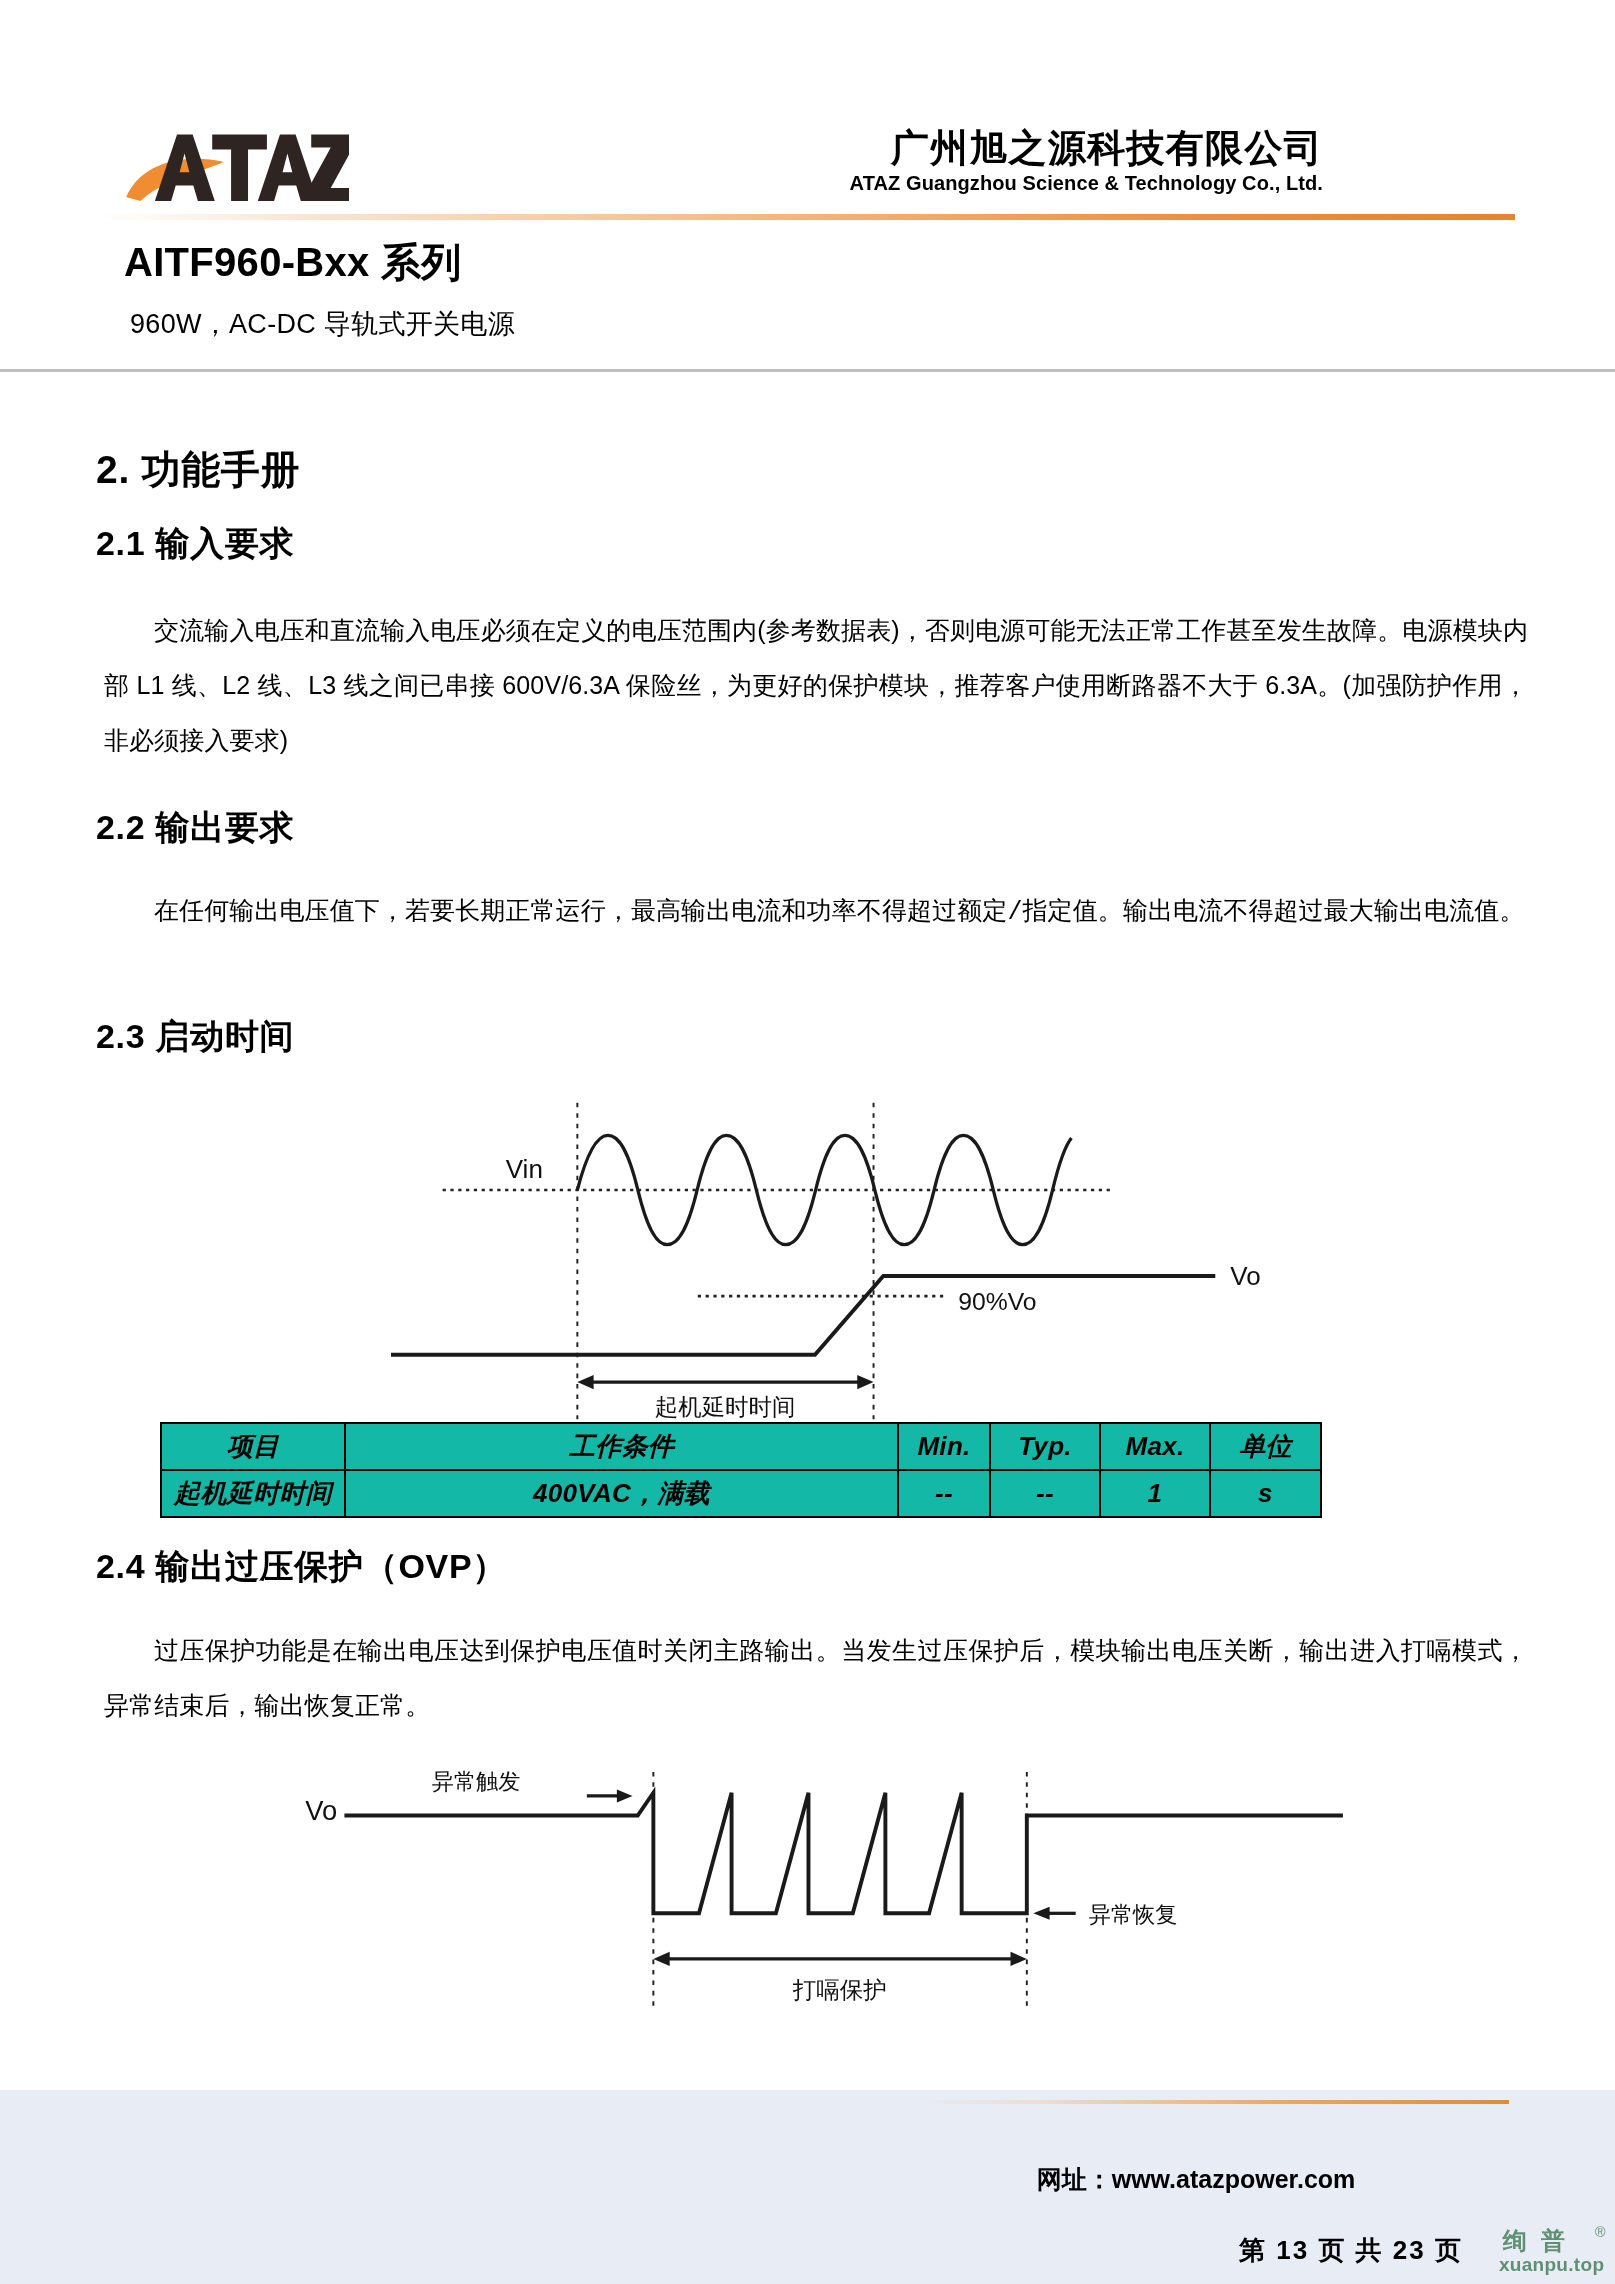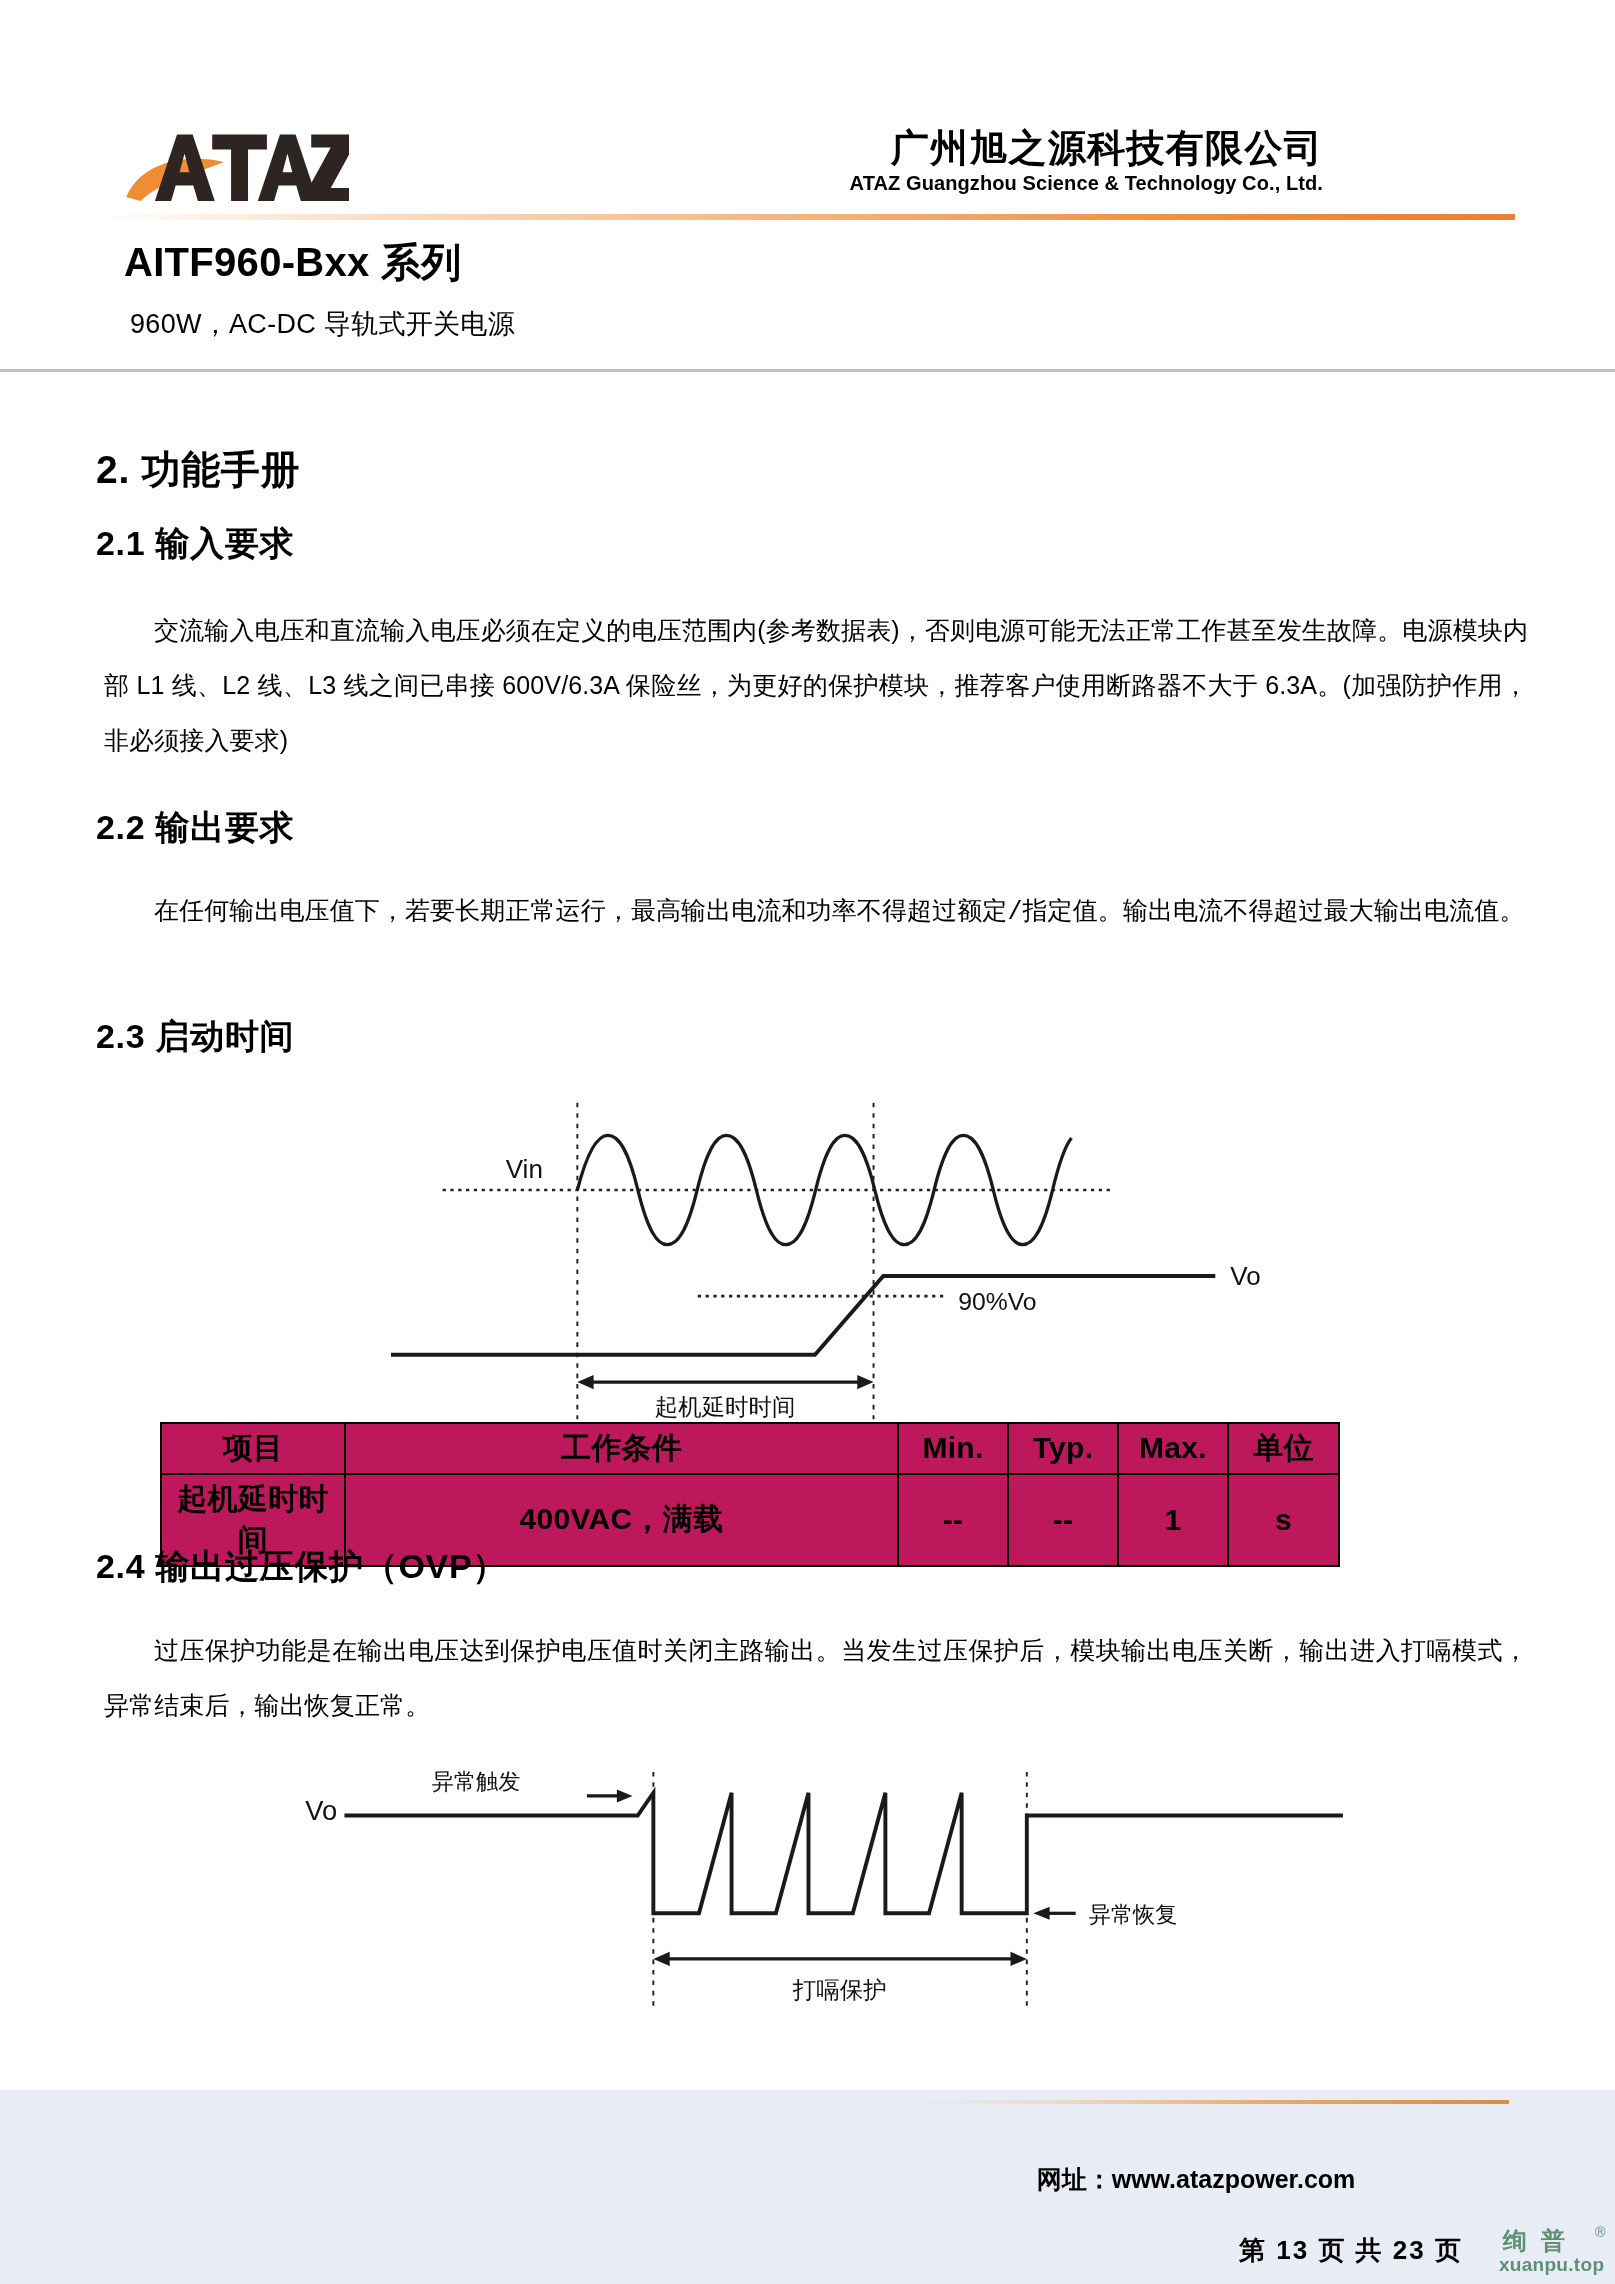--- a/index.html
+++ b/index.html
@@ -113,36 +113,37 @@
     line-height: 55px;
     text-align: justify;
     text-indent: 50px;
     letter-spacing: 0.1px;
   }
 
   
   table.spec {
     position: absolute;
     border-collapse: collapse;
-    font-size: 30px;
-    background: #be185d;
+    font-size: 26px;
+    background: #14b8a6;
+    font-style: italic;
   }
   table.spec th, table.spec td {
     border: 2px solid #000;
     text-align: center;
     vertical-align: middle;
     font-weight: 700;
     padding: 3.9px 2.6px;
     letter-spacing: 0.3px;
   }
   table.spec thead th { height: 47px; }
   table.spec tbody td { height: 47px; }
   .c-item   { width: 184px; }
   .c-cond   { width: 553px; }
-  .c-min    { width: 110px; }
+  .c-min    { width: 92px; }
   .c-typ    { width: 110px; }
   .c-max    { width: 110px; }
   .c-unit   { width: 111px; }
 
   
   .diagram { position: absolute; }
 
   
   .footer-band {
     position: absolute;

